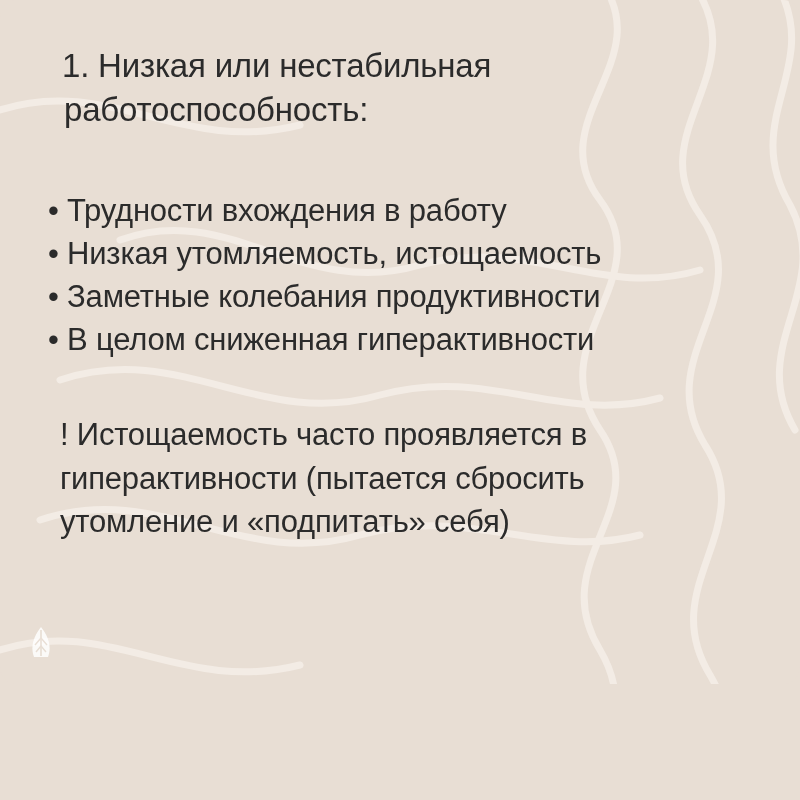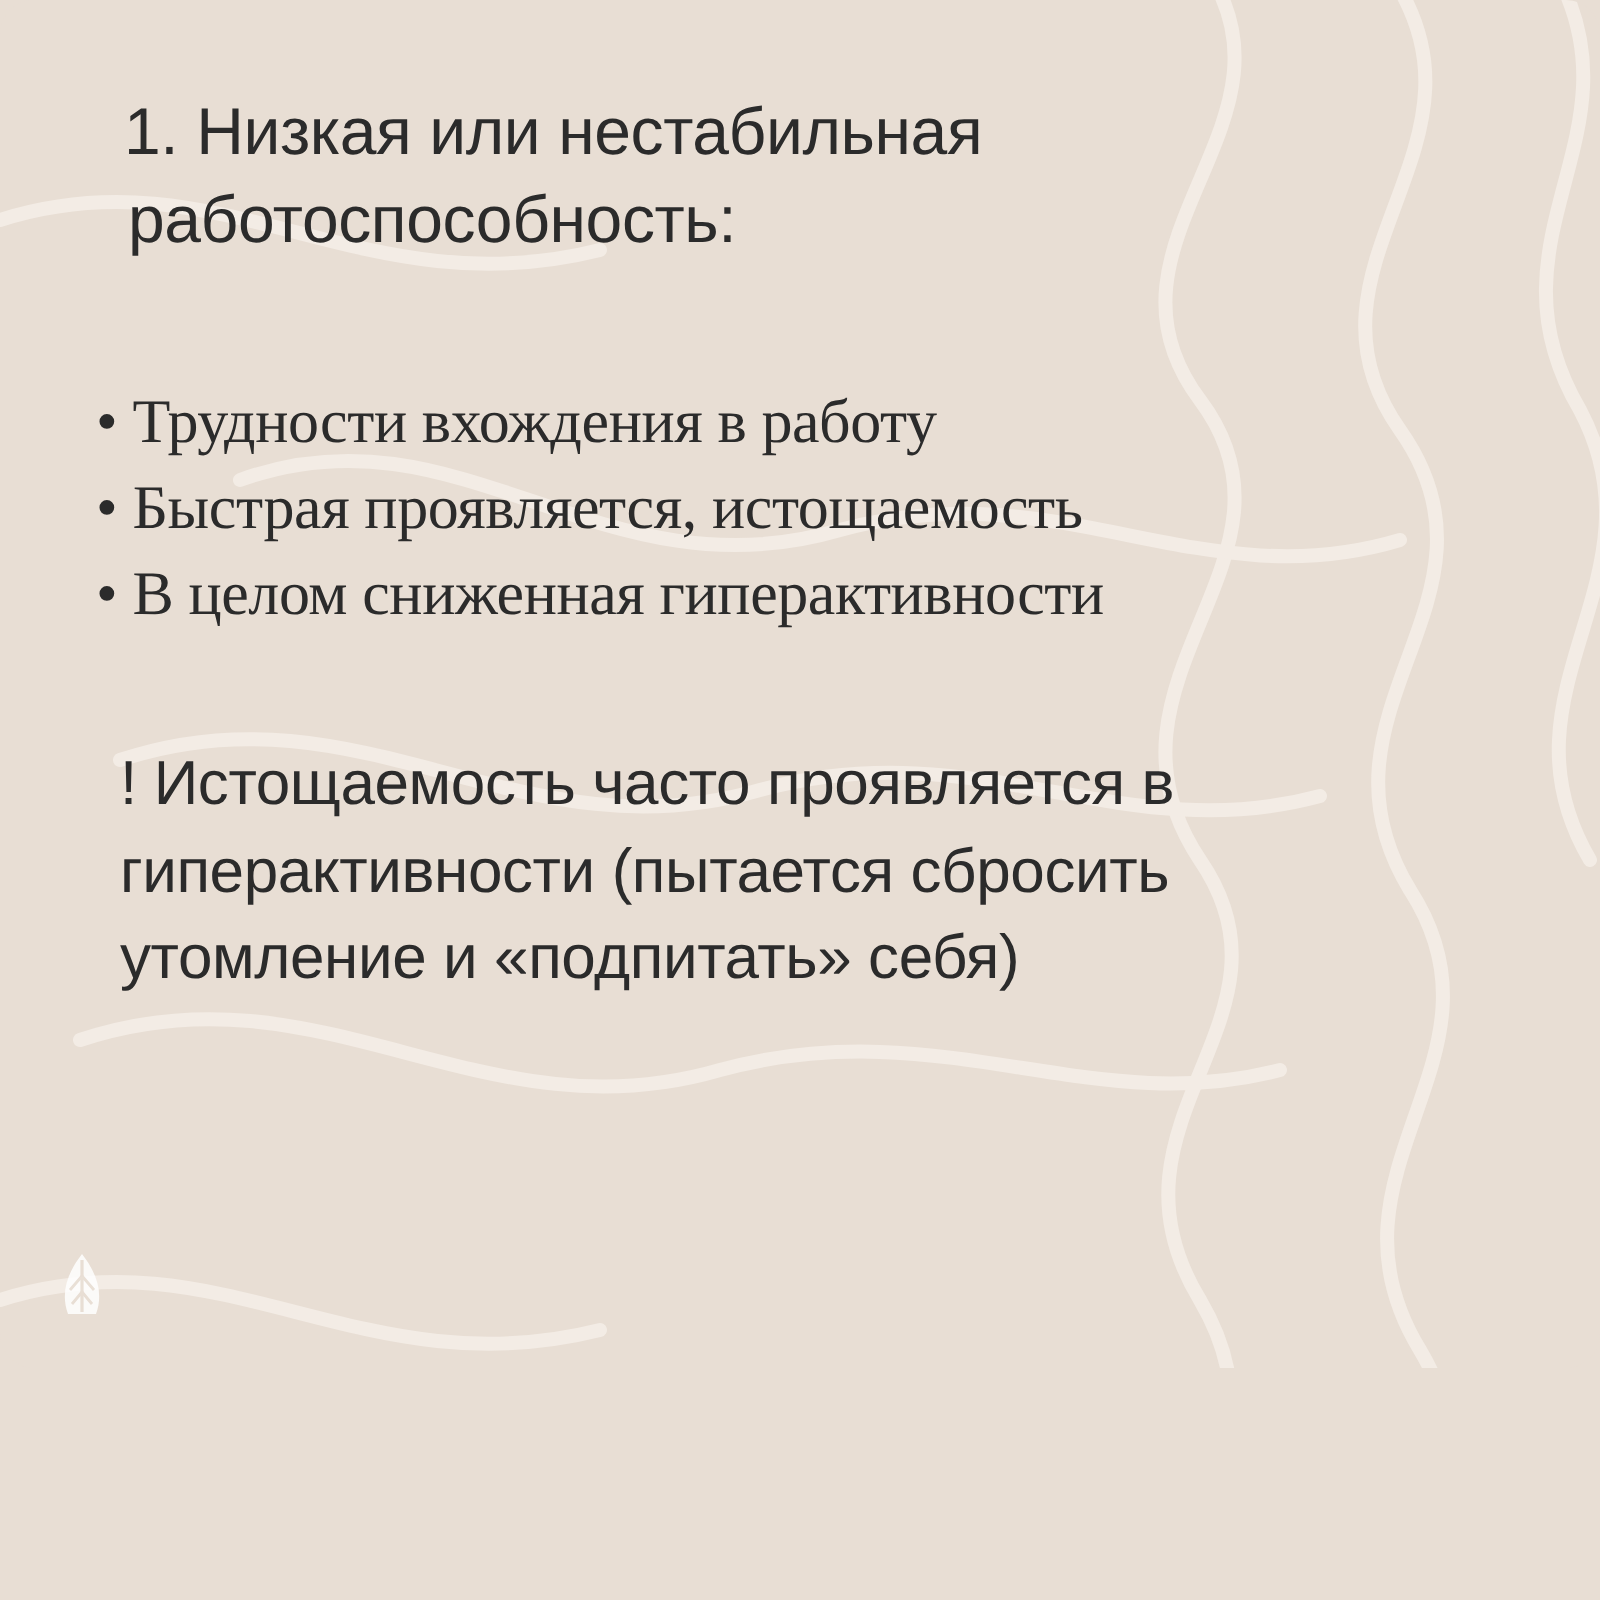--- a/index.html
+++ b/index.html
@@ -53,21 +53,20 @@
     margin: 0;
     padding: 0;
   }
   .bullet-list li {
     font-size: 31px;
     line-height: 1.39;
     color: #2b2b2b;
     font-weight: 400;
     letter-spacing: -0.2px;
     max-width: 700px;
-    font-family: Liberation Serif, serif;
   }
   .gap-after-heading { height: 58px; }
   .gap-after-list { height: 40px; }
   .note {
     font-size: 31px;
     line-height: 1.40;
     color: #2b2b2b;
     font-weight: 400;
     letter-spacing: -0.2px;
     max-width: 700px;
@@ -100,21 +99,22 @@
     </g>
   </svg>
 
   <div class="content">
     <h1 class="heading">1. Низкая или нестабильная работоспособность:</h1>
 
     <div class="gap-after-heading"></div>
 
     <ul class="bullet-list">
       <li>• Трудности вхождения в работу</li>
-      <li>• Быстрая проявляется, истощаемость</li>
+      <li>• Низкая утомляемость, истощаемость</li>
+      <li>• Заметные колебания продуктивности</li>
       <li>• В целом сниженная гиперактивности</li>
     </ul>
 
     <div class="gap-after-list"></div>
 
     <p class="note">! Истощаемость часто проявляется в гиперактивности (пытается сбросить утомление и «подпитать» себя)</p>
   </div>
 
   <svg class="logo-mark" viewBox="0 0 30 34" aria-hidden="true">
     <path d="M15 1 C22 10 26 20 22 31 L8 31 C4 20 8 10 15 1 Z" fill="#ffffff"></path>

